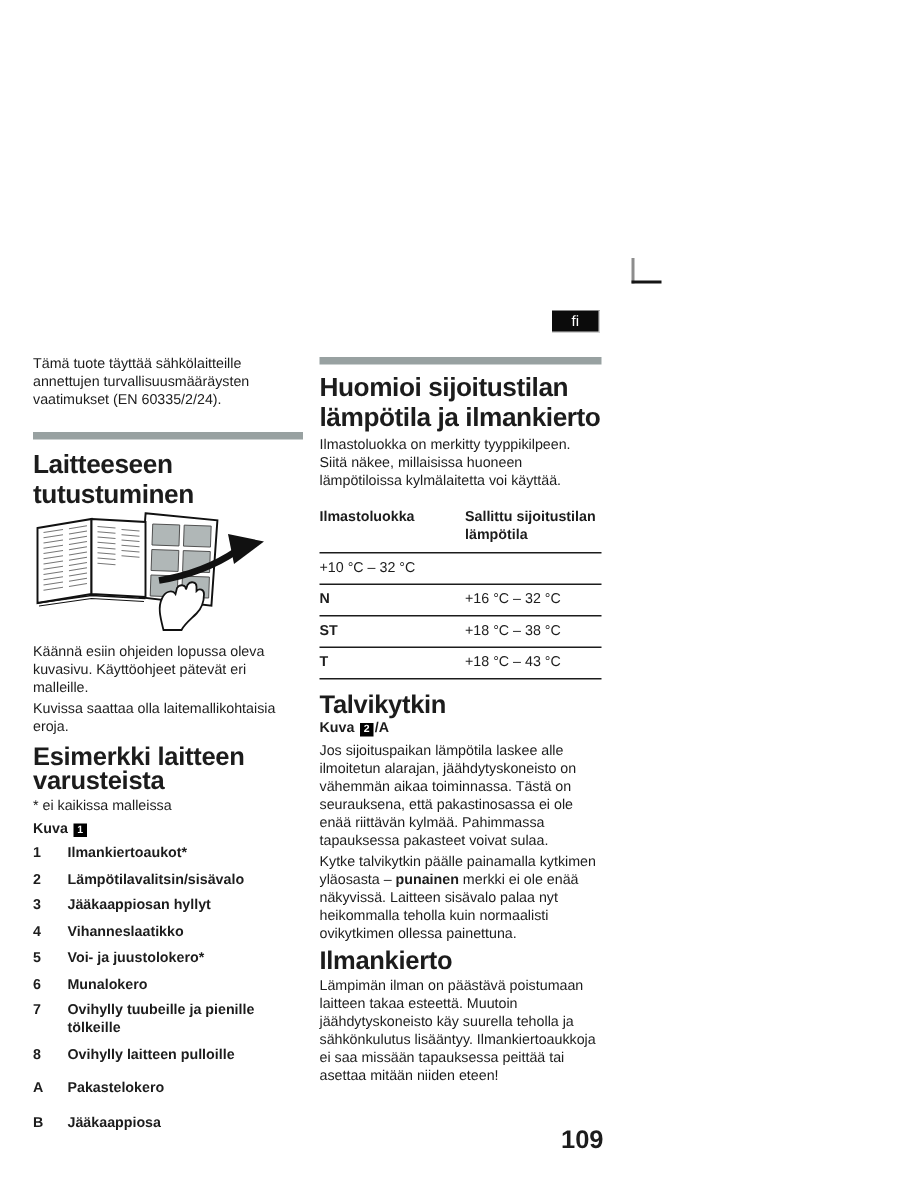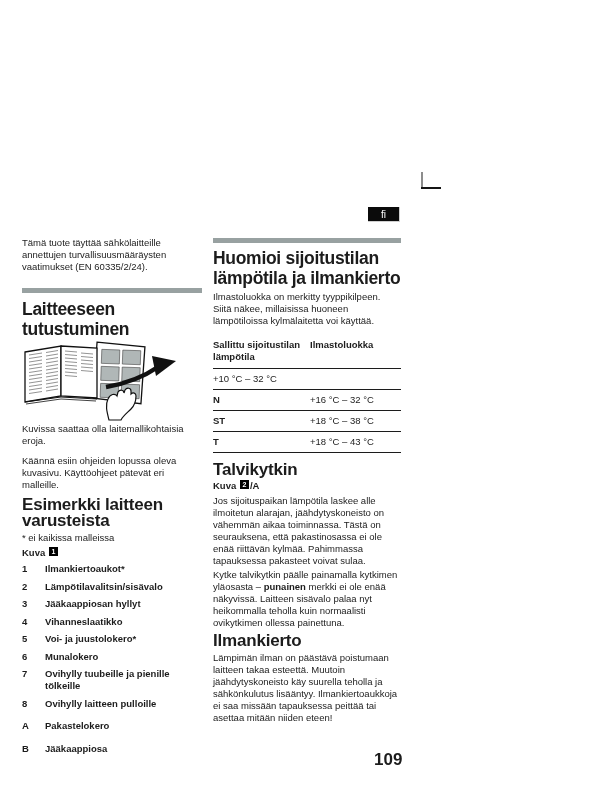--- a/index.html
+++ b/index.html
@@ -18,21 +18,21 @@
     background:#0b0b0b; color:#ffffff; font-size:10px;
     display:flex; align-items:center; justify-content:center;
     border-right:1px solid #cfcfcf; border-bottom:1px solid #cfcfcf;
   }
   .col-left  { position:absolute; left:22px;  top:237px; width:180px; }
   .col-right { position:absolute; left:213px; top:238px; width:188px; }
   .body-text { font-size:9.5px; line-height:12px; }
   .section-bar { height:5px; background:#98a1a1; }
   .h1 { font-size:17.5px; line-height:19.5px; font-weight:bold; letter-spacing:-0.3px; }
   .h2 { font-size:17px; line-height:16px; font-weight:bold; letter-spacing:-0.2px; }
-  .kuva-line { display:flex; font-size:9.5px; line-height:12px; font-weight:bold; }
+  .kuva-line { display:flex; align-items:center; font-size:9.5px; line-height:12px; font-weight:bold; }
   .figbox {
     display:inline-block; width:9px; height:9px; margin:0 1px;
     background:#000; color:#fff; font-size:7px; font-weight:bold;
     text-align:center; line-height:9.5px;
   }
   
   .eq-list { font-size:9.5px; line-height:12px; font-weight:bold; }
   .eq-row { display:flex; margin-bottom:5.5px; }
   .eq-row .key { width:23px; flex-shrink:0; }
   .letter-list .eq-row { margin-bottom:11px; }
@@ -122,22 +122,22 @@
       </g>
 
       <path d="M87,81 C85,73 83,66 86,60 C88,55 93,54 95,57 L96,53 C98,50 102,51 102,54 L103,51 C105,48 109,49 109,52 L109,55 C111,53 114,54 114,57 C114,62 112,67 109,70 C105,74 101,77 99,81 Z" fill="#ffffff" stroke="#111" stroke-width="1.2"></path>
 
       <g>
         <path d="M84,48 C102,45 120,39 136,28" fill="none" stroke="#111" stroke-width="4.5"></path>
         <polygon points="130,17 154,22 134,37" fill="#111"></polygon>
       </g>
     </svg>
 
+    <p class="body-text" style="margin-top:8px">Käännä esiin ohjeiden lopussa oleva kuvasivu. Käyttöohjeet pätevät eri malleille.</p>
     <p class="body-text mt2">Kuvissa saattaa olla laitemallikohtaisia eroja.</p>
-    <p class="body-text" style="margin-top:8px">Käännä esiin ohjeiden lopussa oleva kuvasivu. Käyttöohjeet pätevät eri malleille.</p>
 
     <h2 class="h2" style="margin-top:6px">Esimerkki laitteen varusteista</h2>
     <p class="body-text mt3">* ei kaikissa malleissa</p>
 
     <div class="kuva-line mt3">
       <span>Kuva</span>&nbsp;<span class="figbox">1</span>
     </div>
 
     <div class="eq-list" style="margin-top:4px">
       <div class="eq-row">
@@ -186,22 +186,22 @@
     </div>
   </div>
 
   <div class="col-right">
     <div class="section-bar"></div>
     <h1 class="h1" style="margin-top:6px">Huomioi sijoitustilan lämpötila ja ilmankierto</h1>
     <p class="body-text mt3">Ilmastoluokka on merkitty tyyppikilpeen. Siitä näkee, millaisissa huoneen lämpötiloissa kylmälaitetta voi käyttää.</p>
 
     <div class="spec-table" style="margin-top:12px">
       <div class="spec-row header">
+        <div class="cell">Ilmastoluokka</div>
         <div class="cell">Sallittu sijoitustilan lämpötila</div>
-        <div class="cell">Ilmastoluokka</div>
       </div>
       <div class="spec-row">
         <div class="cell">+10 °C – 32 °C</div>
       </div>
       <div class="spec-row">
         <div class="cell klass">N</div>
         <div class="cell">+16 °C – 32 °C</div>
       </div>
       <div class="spec-row">
         <div class="cell klass">ST</div>

